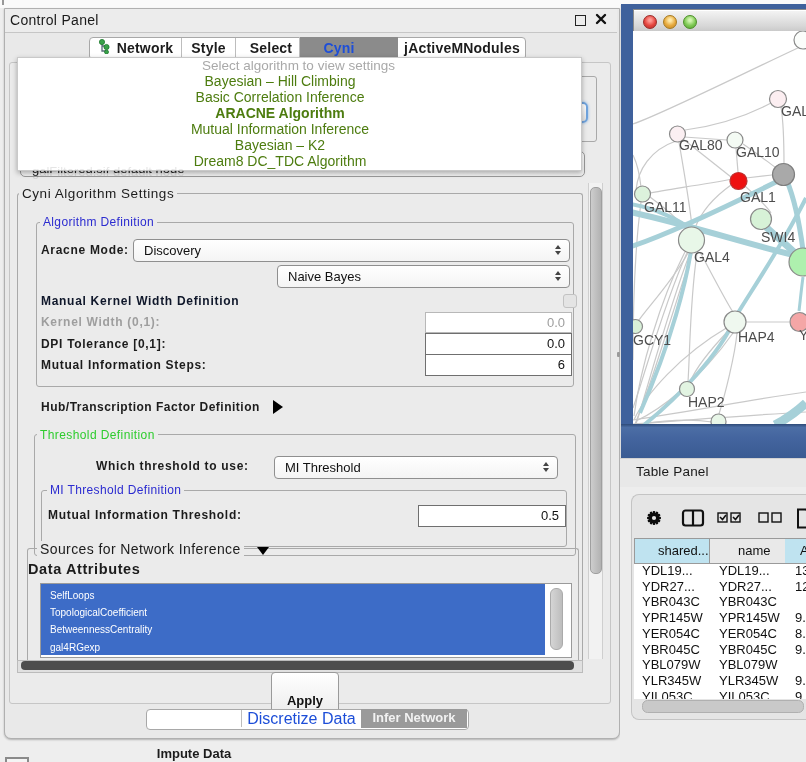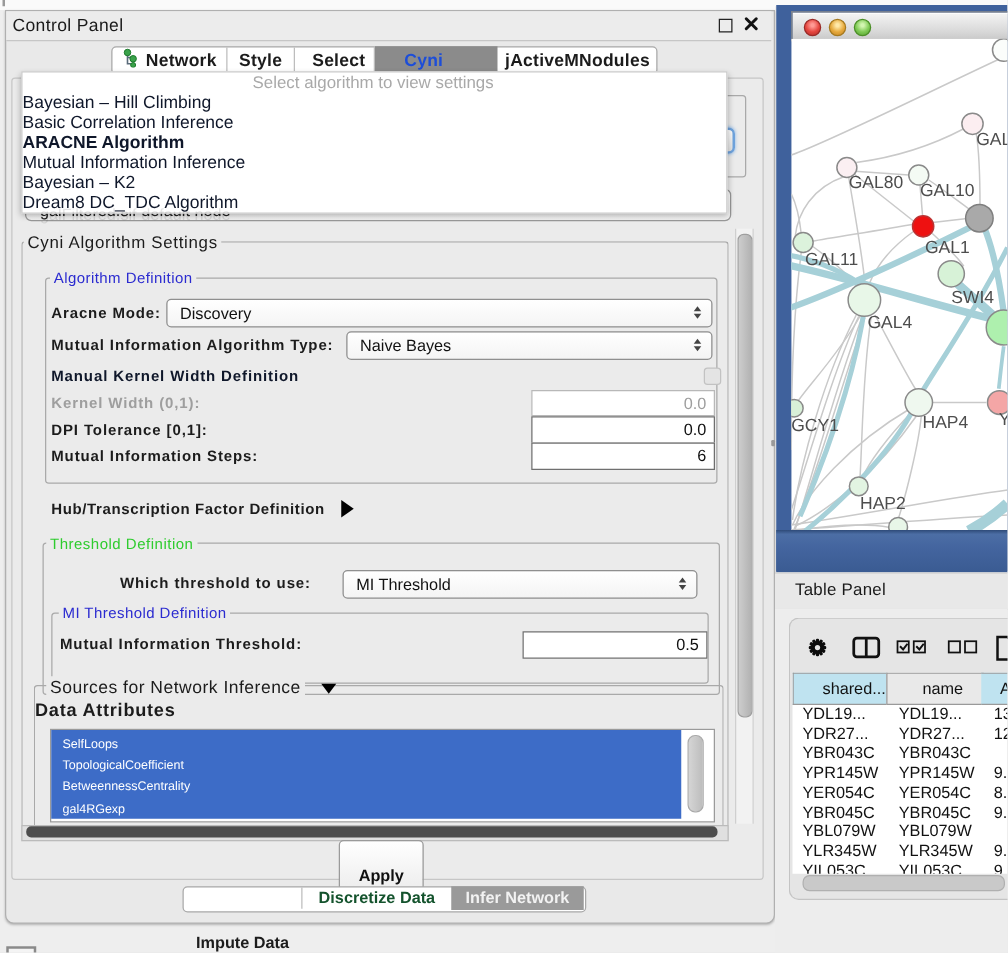--- a/index.html
+++ b/index.html
@@ -78,21 +78,20 @@
   <div class="group" style="left:36px;top:222px;width:536px;height:163px;"></div>
   <div class="gtitle" style="left:4px;color:#2b2bd0;top:-7px;"> </div>
   <div class="abs" style="left:40px;top:215px;background:#ebebeb;padding:0 3px;font-size:12px;color:#2b2bd0;letter-spacing:0.35px;">Algorithm Definition</div>
 
   <div class="abs lbl" style="left:41px;top:243px;">Aracne Mode:</div>
   <div class="combo" style="left:133px;top:239px;width:435px;height:21px;">
     <span class="ct">Discovery</span>
       <span class="spin"></span>
   </div>
 
-  <div class="abs lbl" style="left:41px;top:269px;">Mutual Information Algorithm Type:</div>
   <div class="combo" style="left:277px;top:265px;width:291px;height:21px;">
     <span class="ct">Naive Bayes</span>
       <span class="spin"></span>
   </div>
 
   <div class="abs lbl" style="left:41px;top:294px;color:#0f172a;">Manual Kernel Width Definition</div>
   <div class="abs" style="left:563px;top:294px;width:12px;height:12px;background:#e4e4e4;
        border:1px solid #c2c2c2;border-radius:3px;"></div>
 
   <div class="abs lbl" style="left:41px;top:315px;color:#9e9e9e;">Kernel Width (0,1):</div>
@@ -153,29 +152,29 @@
        border:1px solid #9f9f9f;border-radius:5px;"></div>
 
   <div class="abs" style="left:271px;top:672px;width:66px;height:19px;background:linear-gradient(#ffffff,#ededed);
        border:1px solid #9a9a9a;border-radius:4px;text-align:center;font-size:13px;font-weight:bold;color:#111;padding-top:20px;">Apply</div>
 
   <div class="abs" style="left:146px;top:709px;width:321px;height:19px;background:#ffffff;
        border:1px solid #a8a8a8;border-radius:4px;"></div>
   <div class="abs" style="left:241px;top:710px;width:1px;height:17px;background:#bdbdbd;"></div>
   <div class="abs" style="left:361px;top:709px;width:106px;height:19px;background:#9a9a9a;"></div>
   <div class="abs" style="left:146px;top:710px;width:96px;text-align:center;font-size:13px;font-weight:bold;color:#1c1c1c;margin-top:36px;">Impute Data</div>
-  <div class="abs" style="left:242px;top:710px;width:119px;text-align:center;font-size:13px;font-weight:bold;color:#14532d;">Discretize Data</div>
+  <div class="abs" style="left:242px;top:710px;width:119px;text-align:center;font-size:16px;font-weight:normal;color:#1d4ed8;">Discretize Data</div>
   <div class="abs" style="left:361px;top:710px;width:106px;text-align:center;font-size:13px;font-weight:bold;color:#f2f2f2;">Infer Network</div>
 
   <div class="abs" style="left:617px;top:352px;width:3px;height:5px;background:#9a9a9a;border-radius:1px;"></div>
 
   <div class="abs" style="left:17px;top:57px;width:563px;height:112px;background:#ffffff;
        border:1px solid #c9c9c9;box-shadow:0 2px 5px rgba(0,0,0,0.3);"></div>
   <div class="abs" style="left:17px;top:58px;width:563px;text-align:center;font-size:13.5px;color:#a9a9a9;">Select algorithm to view settings</div>
-  <div class="abs" style="left:18px;top:73px;width:560px;font-size:14px;color:#0f172a;line-height:16px;">
+  <div class="abs" style="left:0;top:73px;width:560px;font-size:14px;color:#4d7c0f;line-height:16px;text-align:center;">
     Bayesian – Hill Climbing<br>
     Basic Correlation Inference<br>
     <b>ARACNE Algorithm</b><br>
     Mutual Information Inference<br>
     Bayesian – K2<br>
     Dream8 DC_TDC Algorithm
   </div>
 
   <div class="abs" style="left:32px;top:164px;font-size:13px;color:rgba(40,40,40,0.12);">galFiltered.sif default node</div>
 

